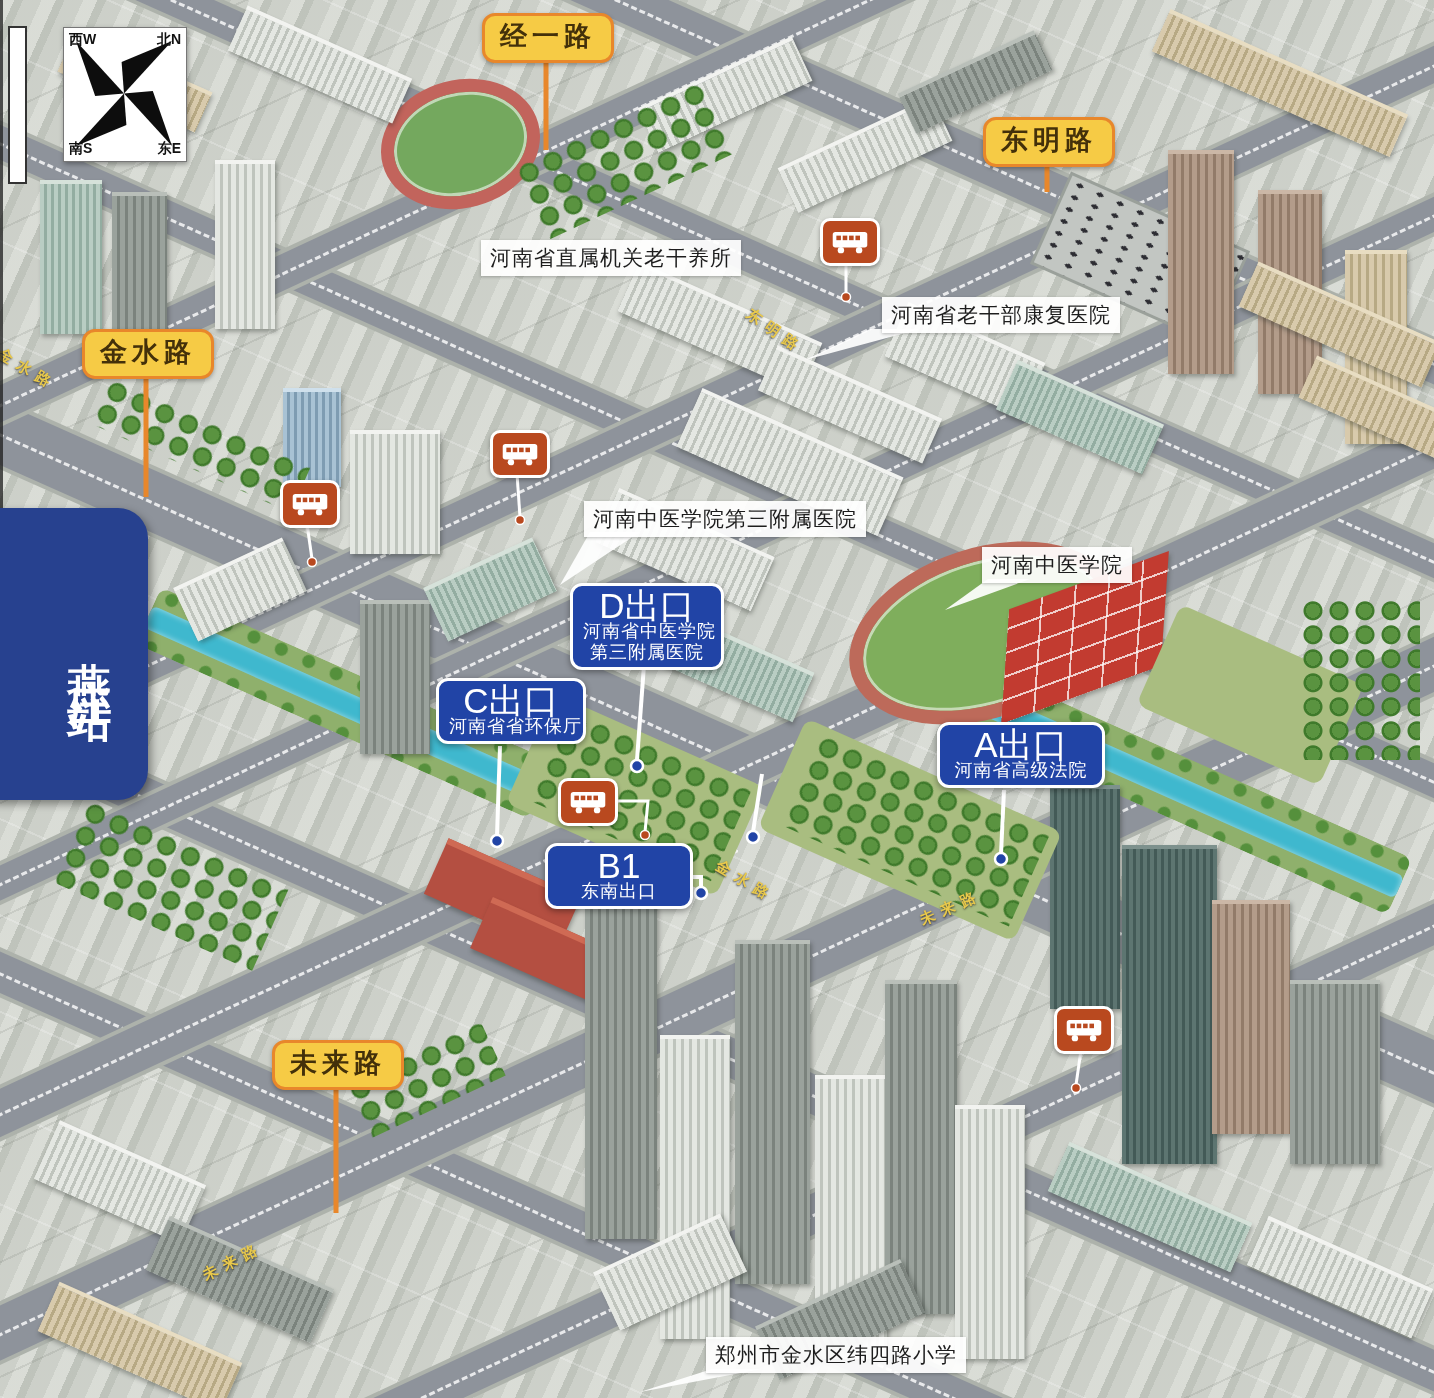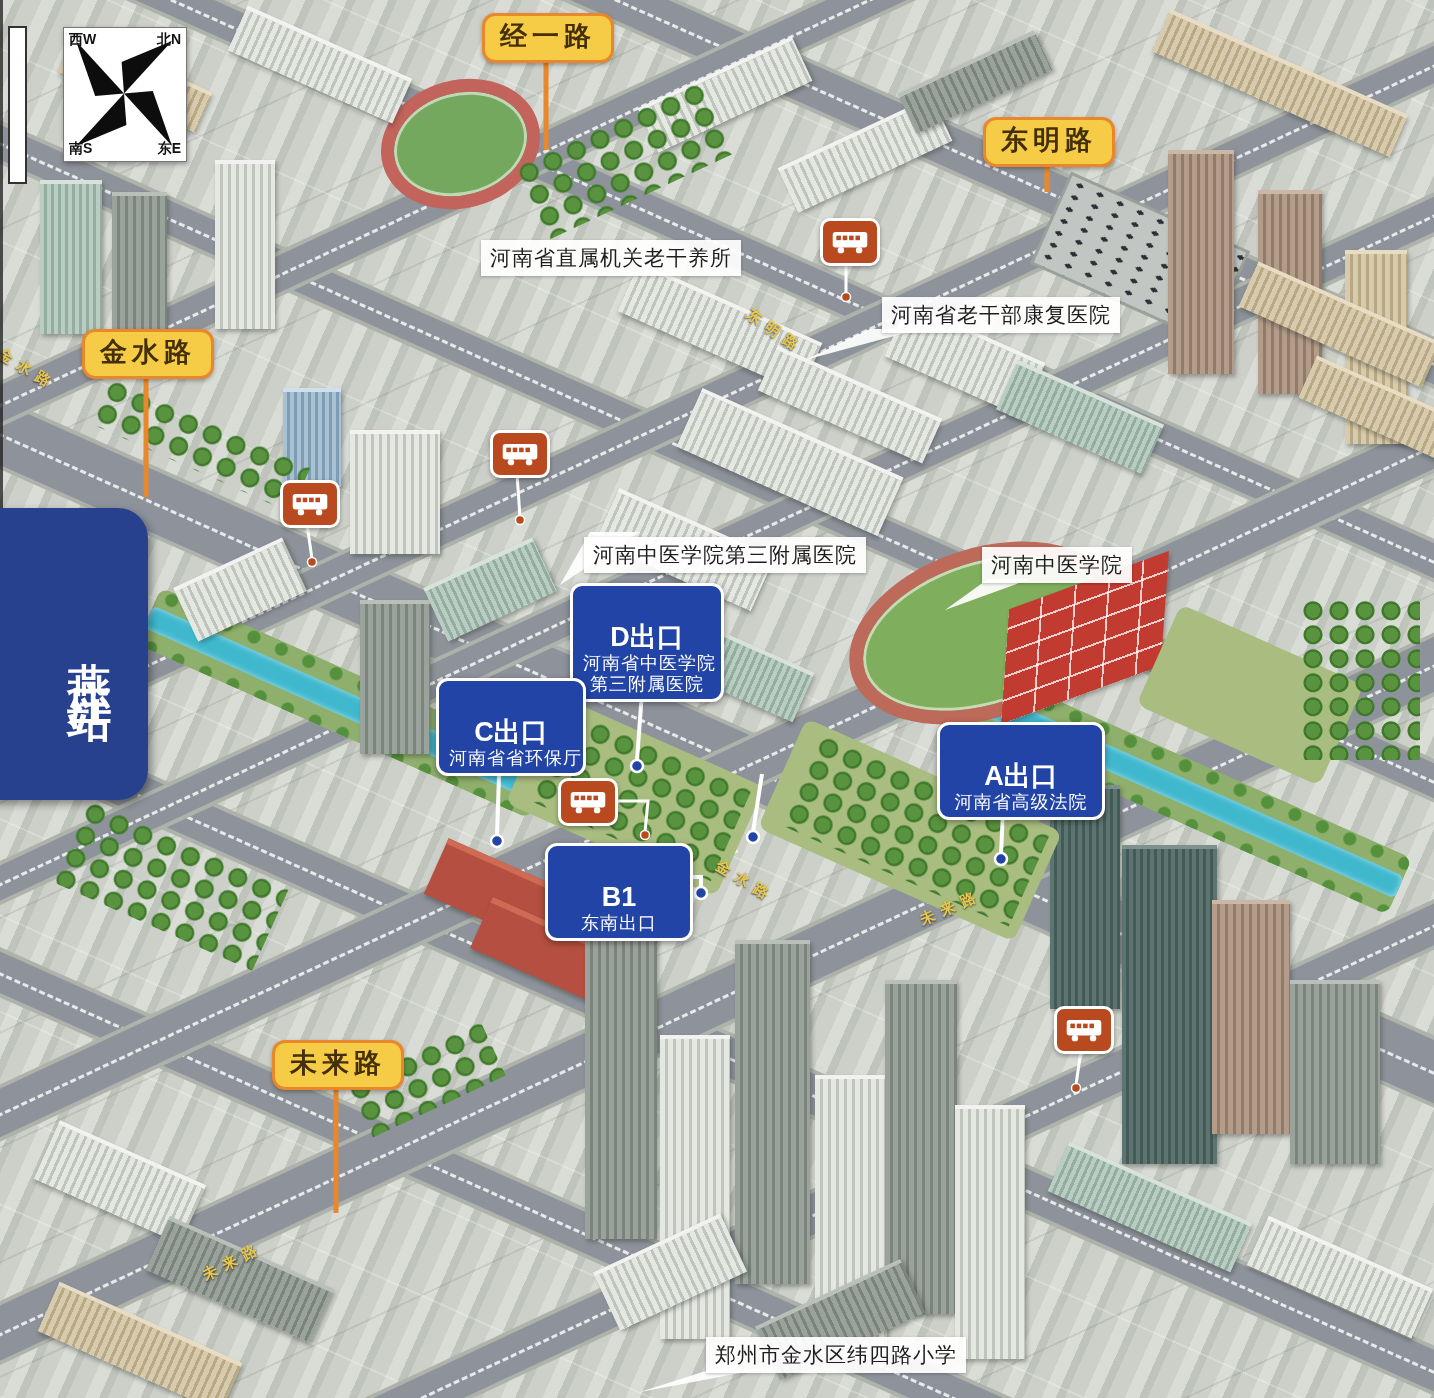--- a/index.html
+++ b/index.html
@@ -33,21 +33,21 @@
   .oval{position:absolute;border-radius:50%;z-index:3;}
   .courts{position:absolute;z-index:3;background:
       repeating-linear-gradient(0deg,transparent 0 20px,rgba(255,255,255,.75) 20px 22px),
       repeating-linear-gradient(90deg,transparent 0 34px,rgba(255,255,255,.75) 34px 36px),#c23b30;
       transform:rotate(-20deg) skewX(-24deg);box-shadow:2px 3px 4px rgba(40,45,40,.35);}
   .xwalk{position:absolute;z-index:2;background:repeating-linear-gradient(90deg,#f4f4f2 0 6px,transparent 6px 12px);height:22px;width:56px;}
   
   .badge{position:absolute;z-index:9;height:44px;line-height:40px;padding:0 15px;background:#F6CB45;border:3px solid #E8872B;border-radius:13px;color:#43300a;font-size:27px;font-weight:bold;letter-spacing:5px;white-space:nowrap;box-shadow:0 2px 4px rgba(0,0,0,.3);}
   .poi{position:absolute;z-index:9;background:rgba(255,255,255,.93);color:#1d1d1d;font-size:21px;letter-spacing:1px;padding:4px 9px;white-space:nowrap;box-shadow:0 1px 3px rgba(0,0,0,.25);}
   .exit{position:absolute;z-index:9;background:#2144A6;border:3px solid #fff;border-radius:12px;color:#fff;text-align:center;padding:4px 10px;box-shadow:0 2px 6px rgba(0,0,0,.4);}
-  .exit .t{font-size:27px;font-weight:bold;line-height:31px;margin-top:32px;}
+  .exit .t{font-size:35px;font-weight:normal;line-height:31px;}
   .exit .s{font-size:18px;line-height:21px;letter-spacing:1px;white-space:nowrap;}
   .bus{position:absolute;z-index:9;width:54px;height:42px;background:#B9491F;border:3px solid #fff;border-radius:10px;display:flex;align-items:center;justify-content:center;box-shadow:0 2px 4px rgba(0,0,0,.35);}
   .roadtext{position:absolute;z-index:5;color:#E9C94B;font-weight:bold;font-size:15px;letter-spacing:7px;white-space:nowrap;text-shadow:0 1px 2px rgba(35,35,35,.85);}
   #station{position:absolute;z-index:10;left:-34px;top:508px;width:182px;height:292px;background:#27418F;border-radius:30px;box-shadow:3px 4px 9px rgba(0,0,0,.4);}
   #station span{position:absolute;right:28px;top:50%;transform:translateY(-50%);writing-mode:vertical-rl;color:#fff;font-size:44px;font-weight:bold;letter-spacing:18px;}
   #compass{position:absolute;z-index:10;left:63px;top:27px;width:122px;height:133px;background:#fff;border:1px solid #777;box-shadow:1px 2px 5px rgba(0,0,0,.35);}
   #compass .c{position:absolute;font-size:14px;font-weight:bold;color:#111;}
   #compass .nw{left:5px;top:3px;} #compass .ne{right:5px;top:3px;}
   #compass .sw{left:5px;bottom:3px;text-align:right;} #compass .se{right:5px;bottom:3px;}
   #leaders{position:absolute;left:0;top:0;z-index:8;pointer-events:none;}
@@ -181,21 +181,21 @@
   <div class="roadtext" style="left:200px;top:1252px;transform:rotate(-27deg);">未来路</div>
   <div class="roadtext" style="left:-6px;top:360px;transform:rotate(31deg);">金水路</div>
 
   <div class="badge" style="left:482px;top:13px;">经一路</div>
   <div class="badge" style="left:983px;top:117px;">东明路</div>
   <div class="badge" style="left:82px;top:329px;">金水路</div>
   <div class="badge" style="left:272px;top:1040px;">未来路</div>
 
   <div class="poi" style="left:445px;top:240px;margin-left:36px;">河南省直属机关老干养所</div>
   <div class="poi" style="left:866px;top:297px;margin-left:16px;">河南省老干部康复医院</div>
-  <div class="poi" style="left:584px;top:501px;margin-top:36px;">河南中医学院第三附属医院</div>
+  <div class="poi" style="left:584px;top:501px;">河南中医学院第三附属医院</div>
   <div class="poi" style="left:982px;top:547px;">河南中医学院</div>
   <div class="poi" style="left:706px;top:1337px;">郑州市金水区纬四路小学</div>
 
   <div class="exit" style="left:570px;top:583px;width:128px;">
     <div class="t">D出口</div>
     <div class="s">河南省中医学院</div>
     <div class="s">第三附属医院</div>
   </div>
   <div class="exit" style="left:436px;top:678px;width:124px;text-align:center;">
     <div class="t">C出口</div>

